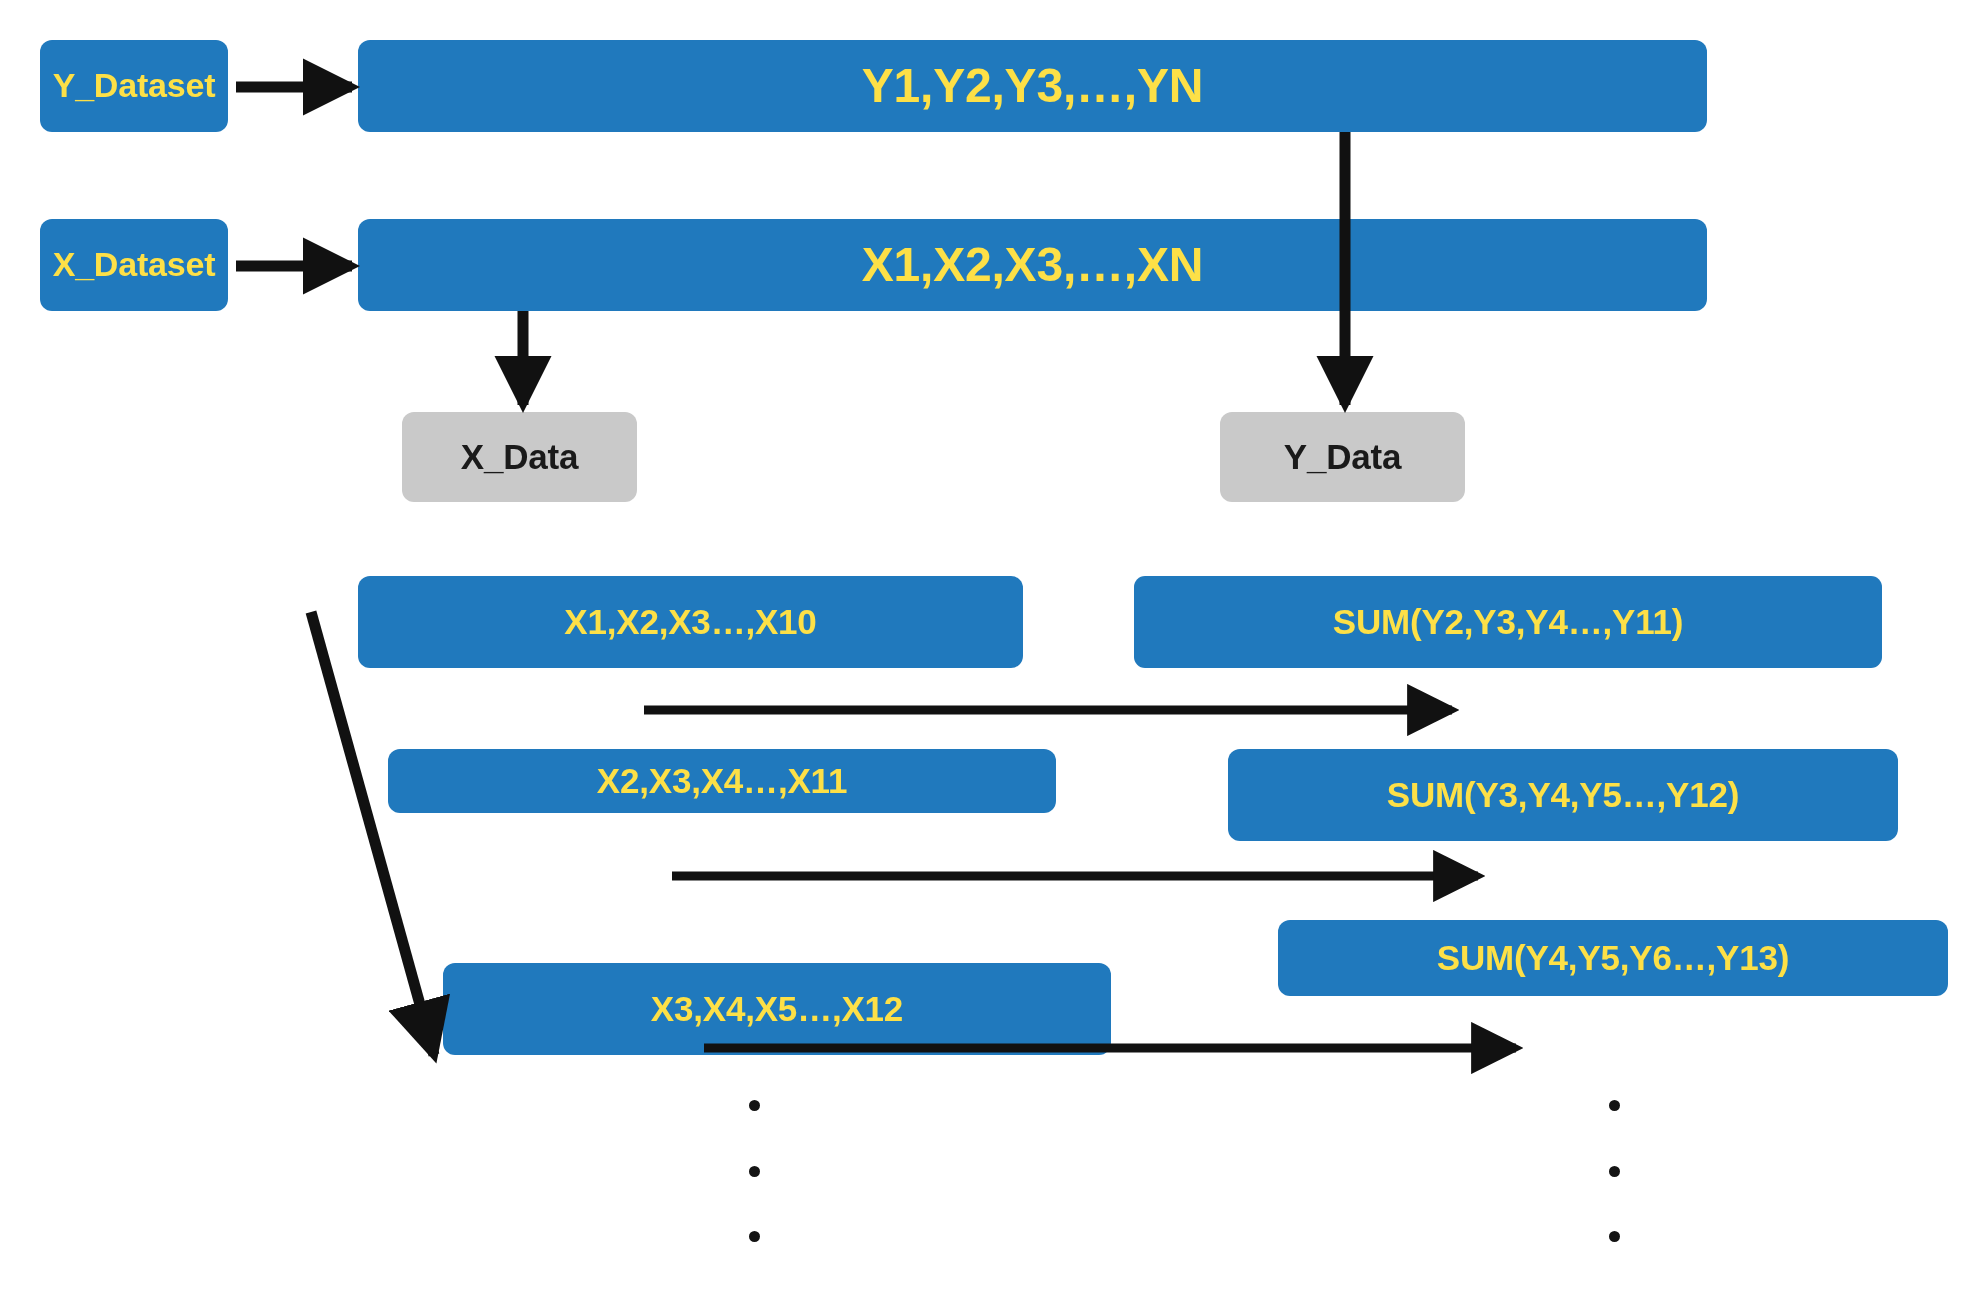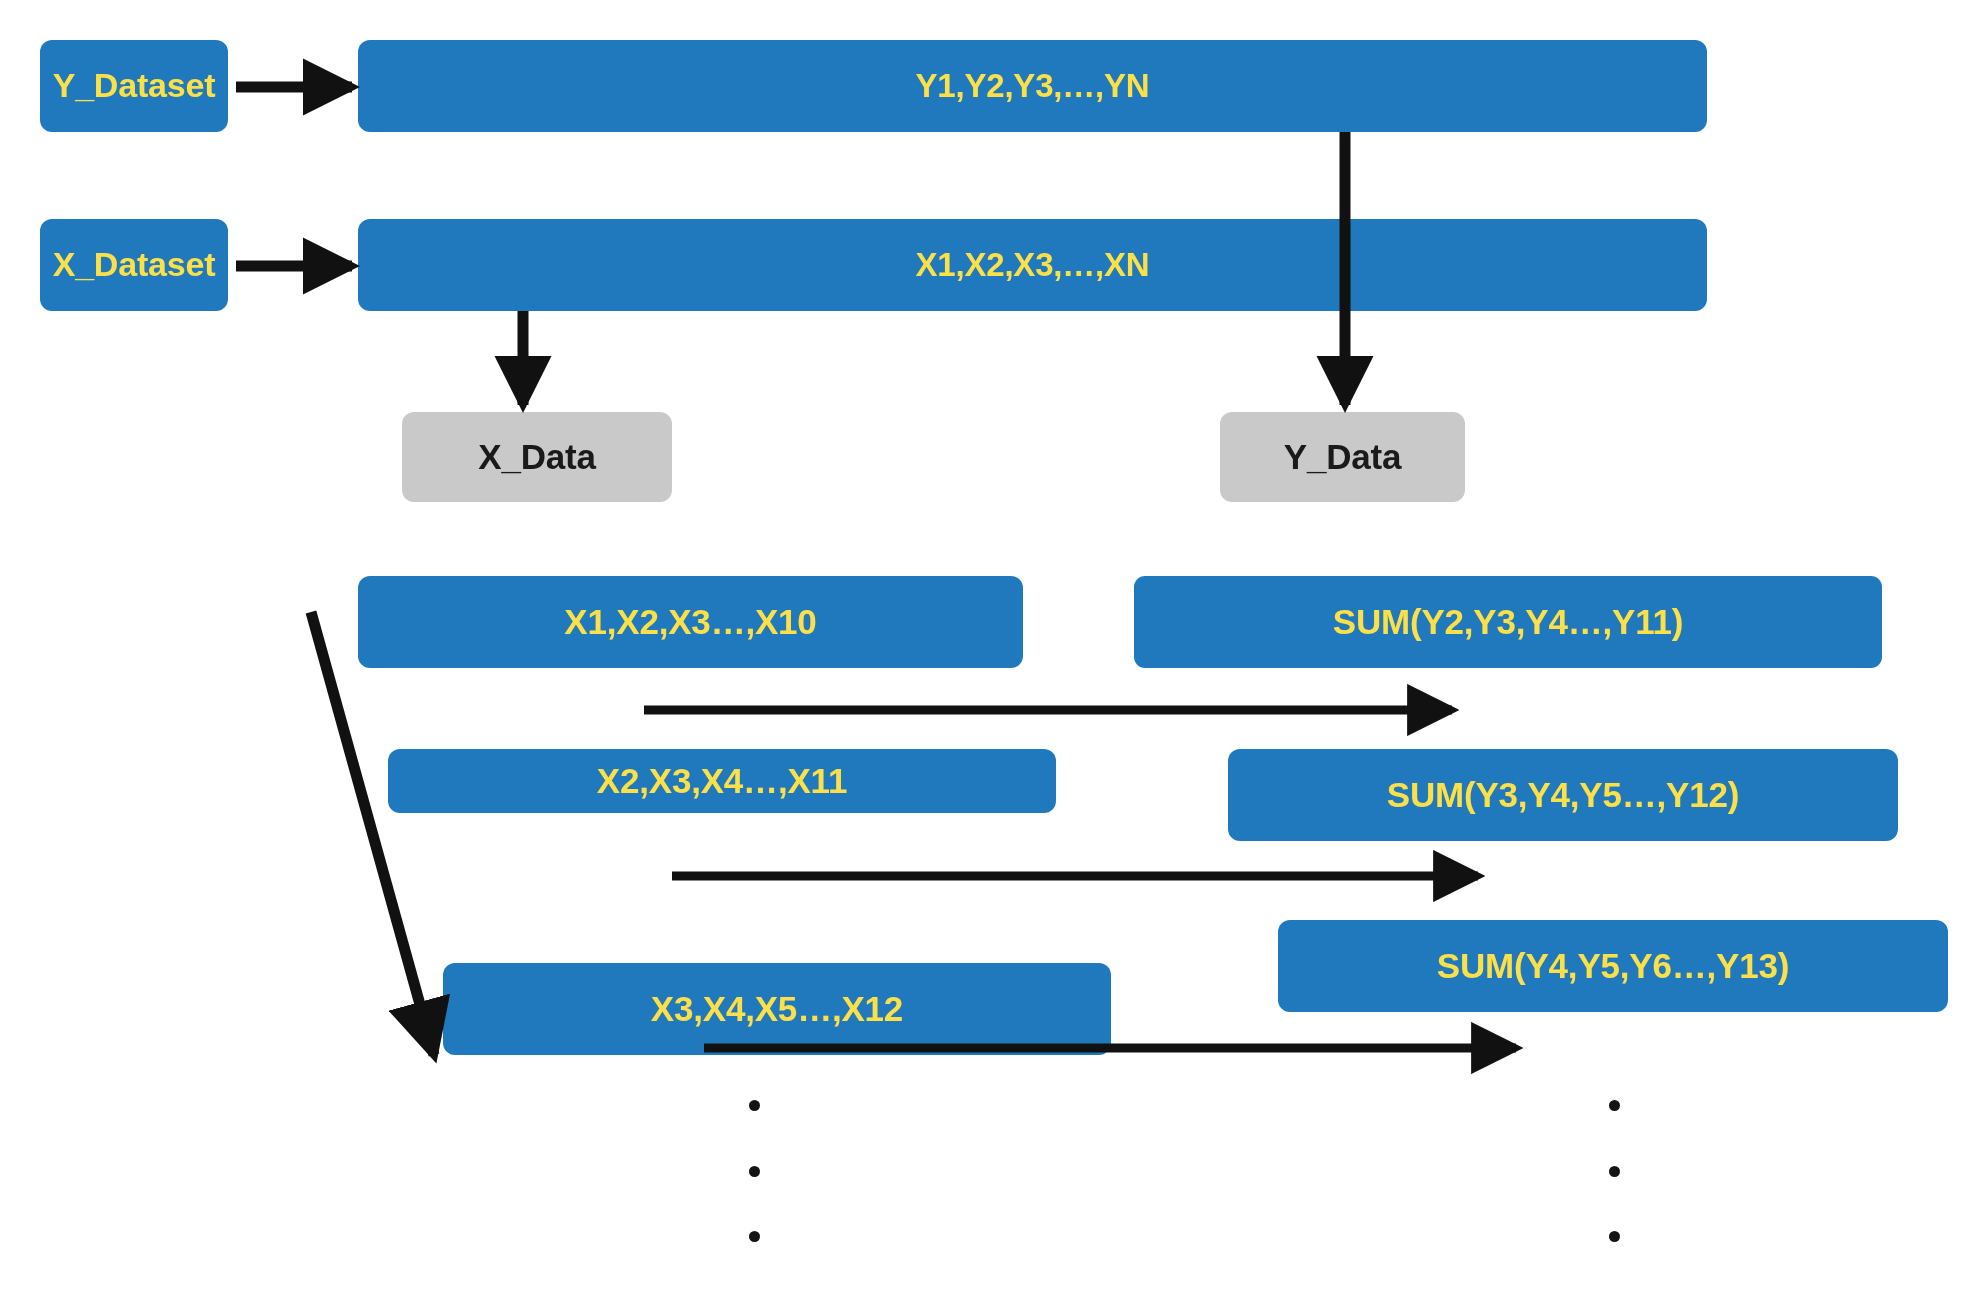--- a/index.html
+++ b/index.html
@@ -37,21 +37,21 @@
   .node.gray {
     background: #c9c9c9;
     color: #1a1a1a;
   }
   .node .label {
     display: block;
     white-space: nowrap;
   }
   
   .sz-tag   { font-size: 34px; }
-  .sz-wide  { font-size: 33px; }
+  .sz-wide  { font-size: 48px; }
   .sz-gray  { font-size: 35px; }
   .sz-win   { font-size: 35px; }
 
   svg.arrows {
     position: absolute;
     left: 0;
     top: 0;
     width: 1968px;
     height: 1292px;
     pointer-events: none;
@@ -86,21 +86,21 @@
   </div>
 
   <div class="node blue" style="left:40px; top:219px; width:188px; height:92px;">
     <span class="label sz-tag">X_Dataset</span>
   </div>
 
   <div class="node blue" style="left:358px; top:219px; width:1349px; height:92px;">
     <span class="label sz-wide">X1,X2,X3,…,XN</span>
   </div>
 
-  <div class="node gray" style="left:402px; top:412px; width:270px; height:90px;">
+  <div class="node gray" style="left:402px; top:412px; width:235px; height:90px;">
     <span class="label sz-gray">X_Data</span>
   </div>
 
   <div class="node gray" style="left:1220px; top:412px; width:245px; height:90px;">
     <span class="label sz-gray">Y_Data</span>
   </div>
 
   <div class="node blue" style="left:358px; top:576px; width:665px; height:92px;">
     <span class="label sz-win">X1,X2,X3…,X10</span>
   </div>
@@ -114,21 +114,21 @@
   </div>
 
   <div class="node blue" style="left:1228px; top:749px; width:670px; height:92px;text-align:right;">
     <span class="label sz-win">SUM(Y3,Y4,Y5…,Y12)</span>
   </div>
 
   <div class="node blue" style="left:443px; top:920px; width:668px; height:92px;margin-top:43px;">
     <span class="label sz-win">X3,X4,X5…,X12</span>
   </div>
 
-  <div class="node blue" style="left:1278px; top:920px; width:670px; height:92px;">
+  <div class="node blue" style="left:1278px; top:920px; width:670px; height:76px;">
     <span class="label sz-win">SUM(Y4,Y5,Y6…,Y13)</span>
   </div>
 
   <div class="dots" style="left:748px; top:1100px; width:12px; height:142px;" title="vertical ellipsis">
     <span></span>
     <span></span>
     <span></span>
   </div>
 
   <div class="dots" style="left:1608px; top:1100px; width:12px; height:142px;" title="vertical ellipsis">

